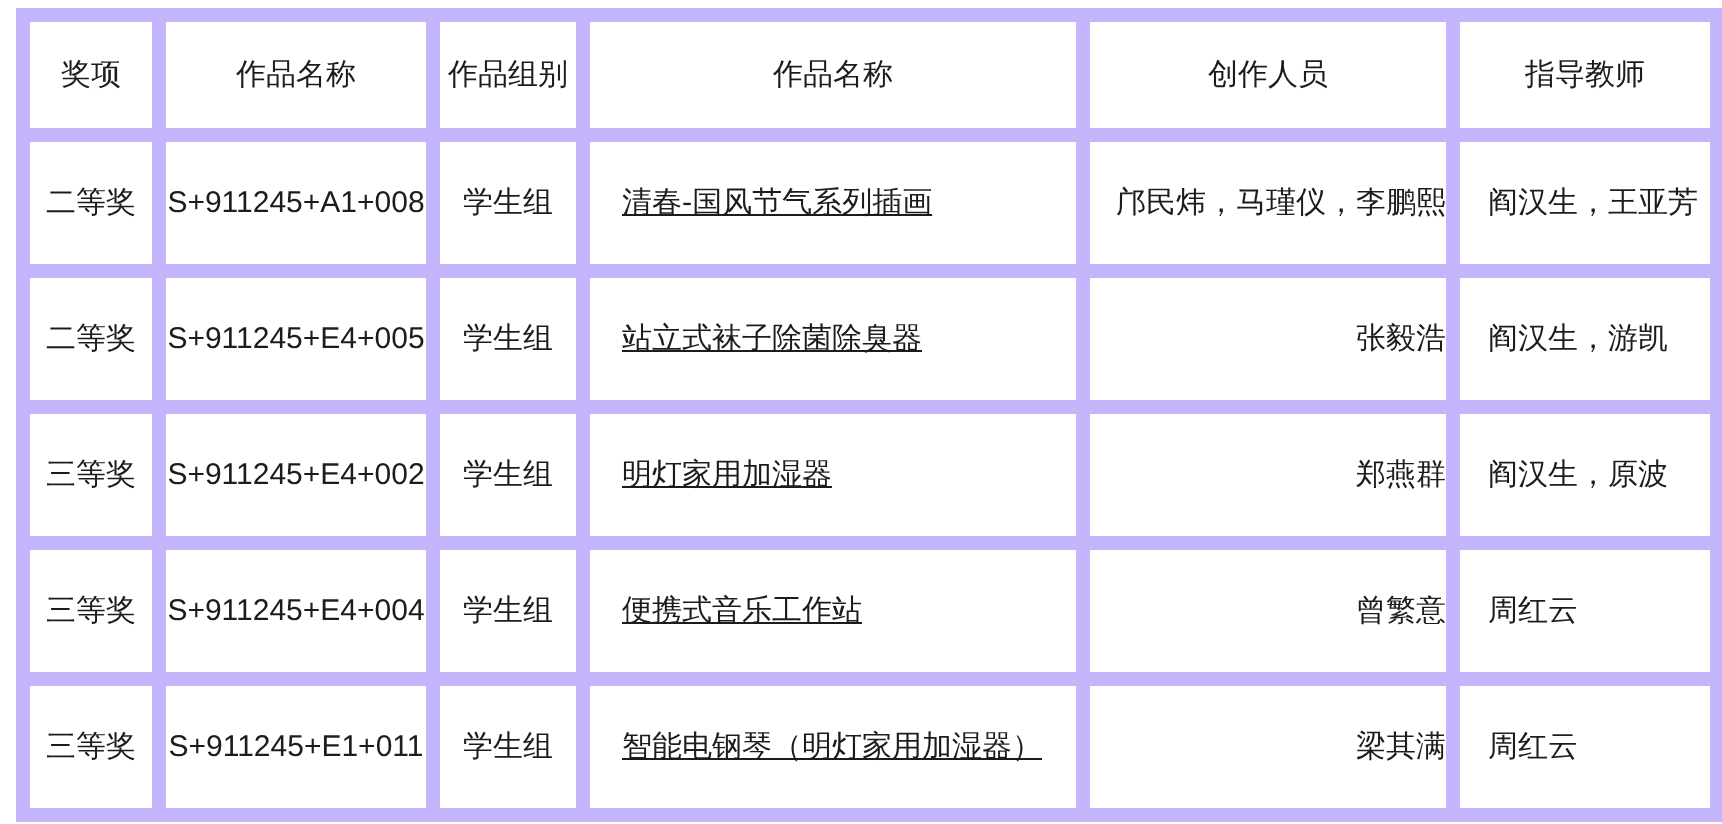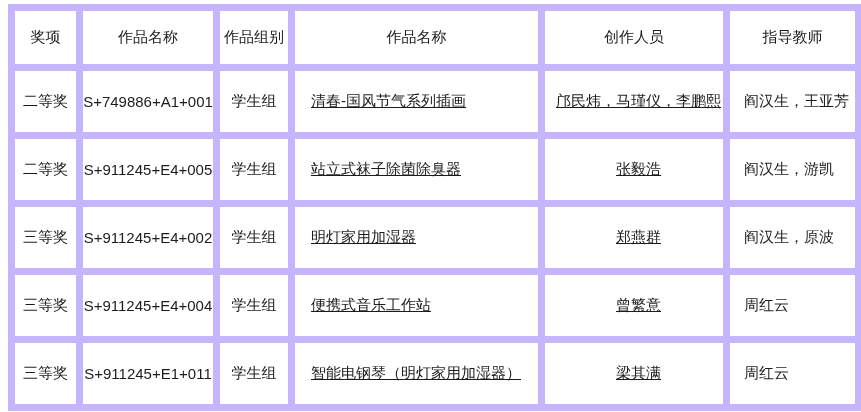--- a/index.html
+++ b/index.html
@@ -35,21 +35,21 @@
   table.awards tbody tr { height: 68px; }
   th { text-align: center; }
   .col-award, .col-group { text-align: center; }
   .col-code {
     text-align: center;
     font-family: "Liberation Sans", "DejaVu Sans", sans-serif;
     font-weight: 600;
     font-size: 14.5px;
   }
   .col-title { text-align: left; padding-left: 16px; text-decoration: underline; }
-  .col-creators { text-align: center; padding-left: 9px; text-decoration: underline; }
+  .col-creators { text-align: right; padding-left: 9px; }
   .col-instructors { text-align: left; padding-left: 14px; }
 </style>
 </head>
 <body>
 
 <div class="table-wrap">
   <table class="awards">
     <colgroup>
       <col style="width:68px">
       <col style="width:137px">
@@ -64,21 +64,21 @@
         <th>作品名称</th>
         <th>作品组别</th>
         <th>作品名称</th>
         <th>创作人员</th>
         <th>指导教师</th>
       </tr>
     </thead>
     <tbody>
         <tr>
           <td class="col-award">二等奖</td>
-          <td class="col-code">S+749886+A1+001</td>
+          <td class="col-code">S+911245+A1+008</td>
           <td class="col-group">学生组</td>
           <td class="col-title">清春-国风节气系列插画</td>
           <td class="col-creators">邝民炜，马瑾仪，李鹏熙</td>
           <td class="col-instructors">阎汉生，王亚芳</td>
         </tr>
         <tr>
           <td class="col-award">二等奖</td>
           <td class="col-code">S+911245+E4+005</td>
           <td class="col-group">学生组</td>
           <td class="col-title">站立式袜子除菌除臭器</td>

